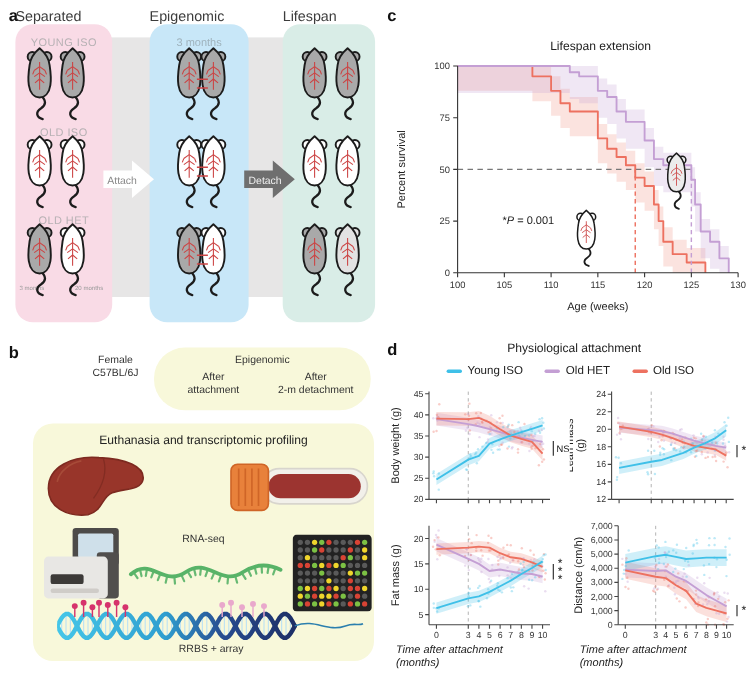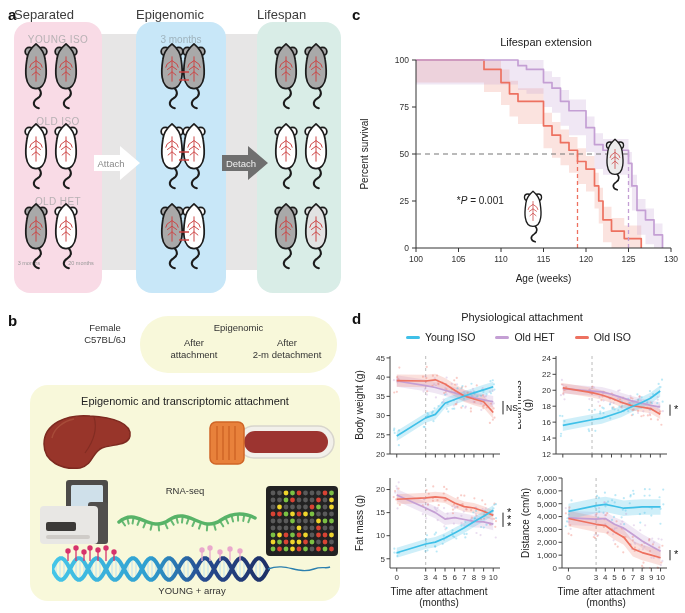--- a/index.html
+++ b/index.html
@@ -8,21 +8,21 @@
   .abs{position:absolute;}
   .plabel{font-weight:bold;font-size:15px;color:#111;}
   .colhdr{font-size:13px;color:#3c3c3c;text-align:left;}
   .grouplbl{font-size:10px;color:#b7b1b4;text-align:center;letter-spacing:.4px;}
   .sublbl{font-size:10px;color:#9fb3bd;text-align:center;}
   .agelbl{font-size:5.5px;color:#999;text-align:center;line-height:6px;}
   .roundbox{border-radius:16px;}
   .title{font-size:11px;color:#222;text-align:center;}
   .pre{white-space:pre-line;}
   .smalltxt{font-size:9.5px;color:#333;text-align:center;line-height:11.5px;}
-  .xlab{font-size:10px;color:#222;text-align:center;line-height:11px;}
+  .xlab{font-size:10px;color:#222;text-align:left;line-height:11px;font-style:italic;}
   #d-legend{display:flex;justify-content:center;align-items:center;gap:20px;}
   .leg-item{display:flex;align-items:center;gap:5px;font-size:10.5px;color:#222;}
   .leg-swatch{width:14px;height:3px;border-radius:2px;display:inline-block;}
   svg{display:block;}
 </style>
 </head>
 <body>
 
 <svg width="0" height="0" style="position:absolute">
   <defs>
@@ -138,21 +138,21 @@
 <div class="abs smalltxt pre" style="left:40px;top:322px;width:130px">Female
 C57BL/6J</div>
 <div class="abs" style="left:140px;top:316px;width:197px;height:57px;border-radius:28px;background:#f8f8da"></div>
 <div class="abs smalltxt" style="left:140px;top:322px;width:197px">Epigenomic</div>
 <div class="abs smalltxt pre" style="left:150px;top:337px;width:88px">After
 attachment</div>
 <div class="abs smalltxt pre" style="left:240px;top:337px;width:94px">After
 2-m detachment</div>
 
 <div class="abs" style="left:30px;top:385px;width:310px;height:216px;border-radius:18px;background:#f8f8da"></div>
-<div class="abs title" style="left:30px;top:395px;width:310px">Epigenomic and transcriptomic attachment</div>
+<div class="abs title" style="left:30px;top:395px;width:310px">Euthanasia and transcriptomic profiling</div>
 
 <svg class="abs" style="left:38px;top:408px" width="100" height="72" viewBox="0 0 100 72">
   <path d="M6,36 C6,16 28,6 52,8 C76,9 94,16 92,28 C90,38 74,36 64,40 C54,44 56,56 42,60 C24,62 6,54 6,36 Z" fill="#98352a" stroke="#7d2a20" stroke-width="1.5"></path>
   <path d="M56,9 C60,22 55,34 47,45" fill="none" stroke="#7d2a20" stroke-width="1.2" opacity="0.8"></path>
   <path d="M14,30 C16,20 26,13 36,11" fill="none" stroke="#b15a42" stroke-width="1.5" opacity="0.6"></path>
 </svg>
 
 <svg class="abs" style="left:208px;top:420px" width="130" height="46" viewBox="0 0 130 46">
   <rect x="30" y="6" width="96" height="32" rx="16" fill="#f2f0ea" stroke="#d8d5cd" stroke-width="1.5"></rect>
   <rect x="36" y="11" width="84" height="22" rx="11" fill="#9c3430"></rect>
@@ -354,21 +354,21 @@
     <circle cx="150" cy="5" r="2.7" fill="#e9a8cc"></circle>
     <line x1="158" y1="16" x2="158" y2="3" stroke="#e9a8cc" stroke-width="1.3"></line>
     <circle cx="158" cy="3" r="2.7" fill="#e9a8cc"></circle>
     <line x1="168" y1="16" x2="168" y2="7" stroke="#e9a8cc" stroke-width="1.3"></line>
     <circle cx="168" cy="7" r="2.7" fill="#e9a8cc"></circle>
     <line x1="178" y1="16" x2="178" y2="4" stroke="#e9a8cc" stroke-width="1.3"></line>
     <circle cx="178" cy="4" r="2.7" fill="#e9a8cc"></circle>
     <line x1="188" y1="16" x2="188" y2="6" stroke="#e9a8cc" stroke-width="1.3"></line>
     <circle cx="188" cy="6" r="2.7" fill="#e9a8cc"></circle>
   </svg>
-<div class="abs smalltxt" style="left:52px;top:585px;width:280px">YOUNG + array</div>
+<div class="abs smalltxt" style="left:52px;top:585px;width:280px">RRBS + array</div>
 
 <div class="abs plabel" style="left:352px;top:310px">d</div>
 <div class="abs title" style="left:372px;top:311px;width:300px">Physiological attachment</div>
 <div class="abs" id="d-legend" style="left:352px;top:331px;width:333px">
     <div class="leg-item">
       <span class="leg-swatch" style="background: rgb(63, 192, 232);"></span>
       <span>Young ISO</span>
     </div>
     <div class="leg-item">
       <span class="leg-swatch" style="background: rgb(196, 159, 212);"></span>

